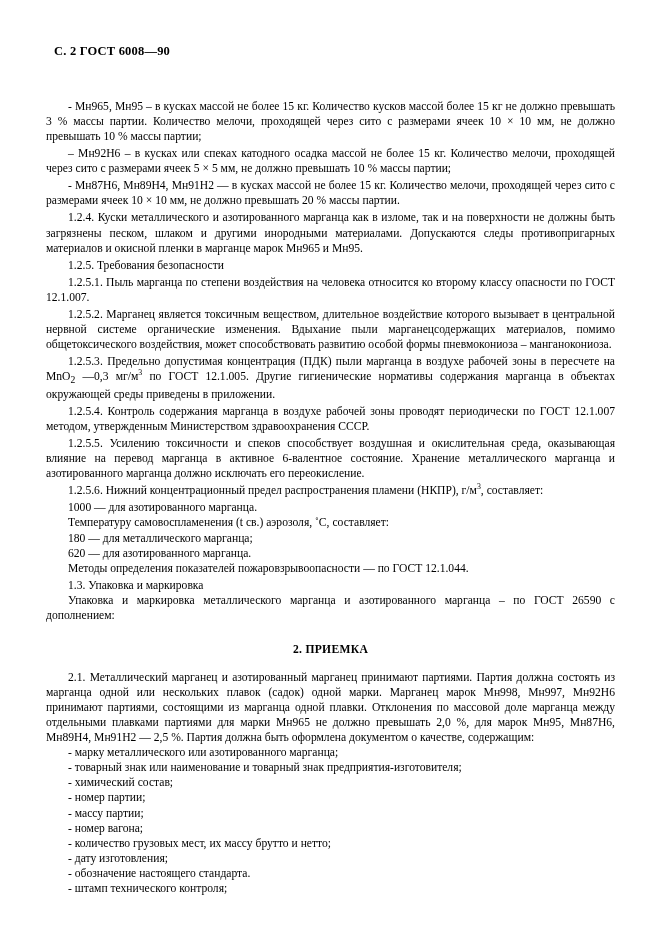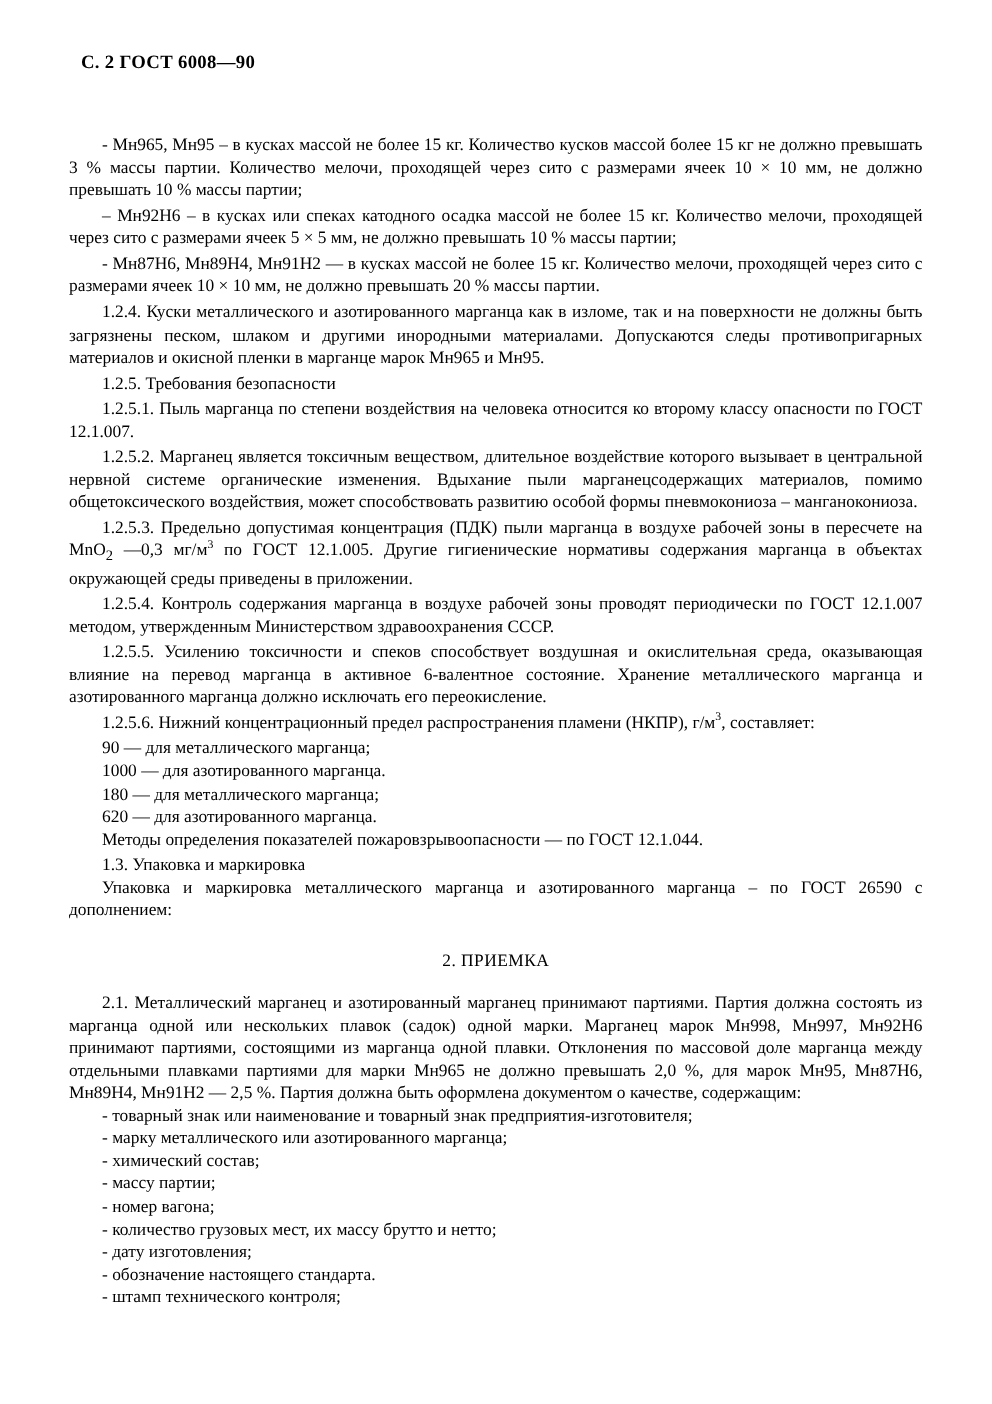--- a/index.html
+++ b/index.html
@@ -11,21 +11,21 @@
     width: 661px;
     height: 936px;
     font-family: "Liberation Serif", serif;
     color: #000000;
   }
   .page {
     position: relative;
     width: 661px;
     height: 660px;
     box-sizing: border-box;
-    padding: 34px 46px 0 46px;
+    padding: 44px 46px 0 46px;
   }
   .header {
     font-family: "Liberation Serif", serif;
     font-size: 12.5px;
     font-weight: bold;
     letter-spacing: 0.2px;
     margin: 0 0 26px 8px;
   }
   .body-text {
     font-size: 11.6px;
@@ -41,21 +41,21 @@
     text-indent: 22px;
   }
   p.list {
     text-indent: 22px;
   }
   .bold {
     font-weight: normal;
   }
   .section-title {
     text-align: center;
-    font-weight: normal;
+    font-weight: bold;
     font-size: 11.6px;
     margin: 17px 0 13px 0;
     text-indent: 0;
     letter-spacing: 0.3px;
   }
   .gap-sm { height: 2px; }
   sup {
     font-size: 0.68em;
     vertical-align: super;
     line-height: 0;
@@ -85,36 +85,37 @@
     <p>1.2.5.2.  Марганец является токсичным веществом, длительное воздействие которого вызывает в центральной нервной системе органические изменения. Вдыхание пыли марганецсодержащих материалов, помимо общетоксического воздействия, может способствовать развитию особой формы пневмокониоза – манганокониоза.</p>
     <div class="gap-sm"></div>
     <p>1.2.5.3.  Предельно допустимая концентрация (ПДК) пыли марганца в воздухе рабочей зоны в пересчете на MnO<sub>2</sub> —0,3 мг/м<sup>3</sup> по ГОСТ 12.1.005. Другие гигиенические нормативы содержания марганца в объектах окружающей среды приведены в приложении.</p>
     <div class="gap-sm"></div>
     <p>1.2.5.4.  Контроль содержания марганца в воздухе рабочей зоны проводят периодически по ГОСТ 12.1.007 методом, утвержденным Министерством здравоохранения СССР.</p>
     <div class="gap-sm"></div>
     <p>1.2.5.5.  Усилению токсичности и спеков способствует воздушная и окислительная среда, оказывающая влияние на перевод марганца в активное 6-валентное состояние. Хранение металлического марганца и азотированного марганца должно исключать его переокисление.</p>
     <div class="gap-sm"></div>
     <p>1.2.5.6.  Нижний концентрационный предел распространения пламени (НКПР), г/м<sup>3</sup>, составляет:</p>
     <div class="gap-sm"></div>
-    <p class="list">90 — для металлического марганца;</p>
     <p class="list">1000 — для азотированного марганца.</p>
+    <p class="list">Температуру самовоспламенения (t св.) аэрозоля, ˚С, составляет:</p>
     <p class="list">180 — для металлического марганца;</p>
     <p class="list">620 — для азотированного марганца.</p>
     <p class="list">Методы определения показателей пожаровзрывоопасности — по ГОСТ 12.1.044.</p>
     <div class="gap-sm"></div>
     <p class="bold">1.3.  Упаковка и маркировка</p>
     <p>Упаковка и маркировка металлического марганца и азотированного марганца – по ГОСТ 26590 с дополнением:</p>
     <div class="gap-sm"></div>
 
     <p class="section-title">2.  ПРИЕМКА</p>
 
     <p>2.1.  Металлический марганец и азотированный марганец принимают партиями. Партия должна состоять из марганца одной или нескольких плавок (садок) одной марки. Марганец марок Мн998, Мн997, Мн92Н6 принимают партиями, состоящими из марганца одной плавки. Отклонения по массовой доле марганца между отдельными плавками партиями для марки Мн965 не должно превышать 2,0 %, для марок Мн95, Мн87Н6, Мн89Н4, Мн91Н2 — 2,5 %. Партия должна быть оформлена документом о качестве, содержащим:</p>
+    <p class="list">- марку металлического или азотированного марганца;</p>
     <p class="list">- товарный знак или наименование и товарный знак предприятия-изготовителя;</p>
-    <p class="list">- марку металлического или азотированного марганца;</p>
     <p class="list">- химический состав;</p>
+    <p class="list">- номер партии;</p>
     <p class="list">- массу партии;</p>
     <p class="list">- номер вагона;</p>
     <p class="list">- количество грузовых мест, их массу брутто и нетто;</p>
     <p class="list">- дату изготовления;</p>
     <p class="list">- обозначение настоящего стандарта.</p>
     <p class="list">- штамп технического контроля;</p>
 
   </div>
 </div>
 

